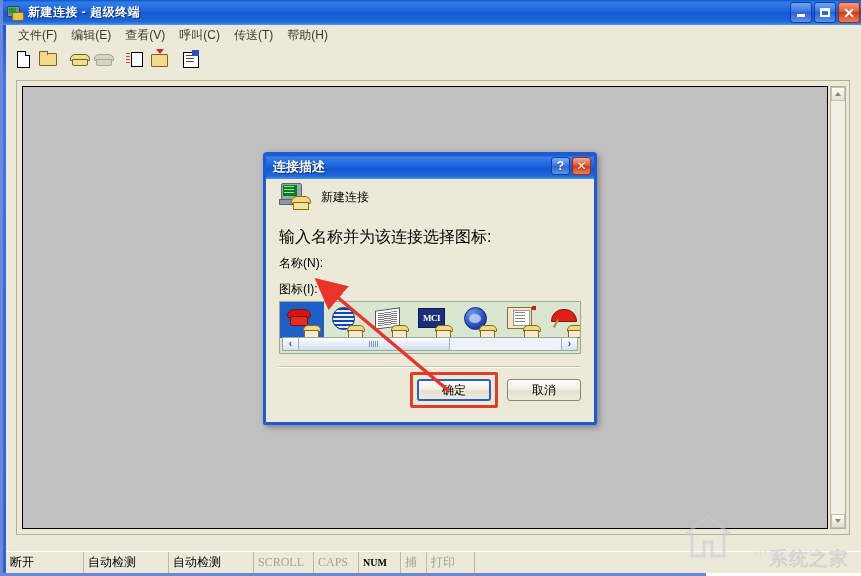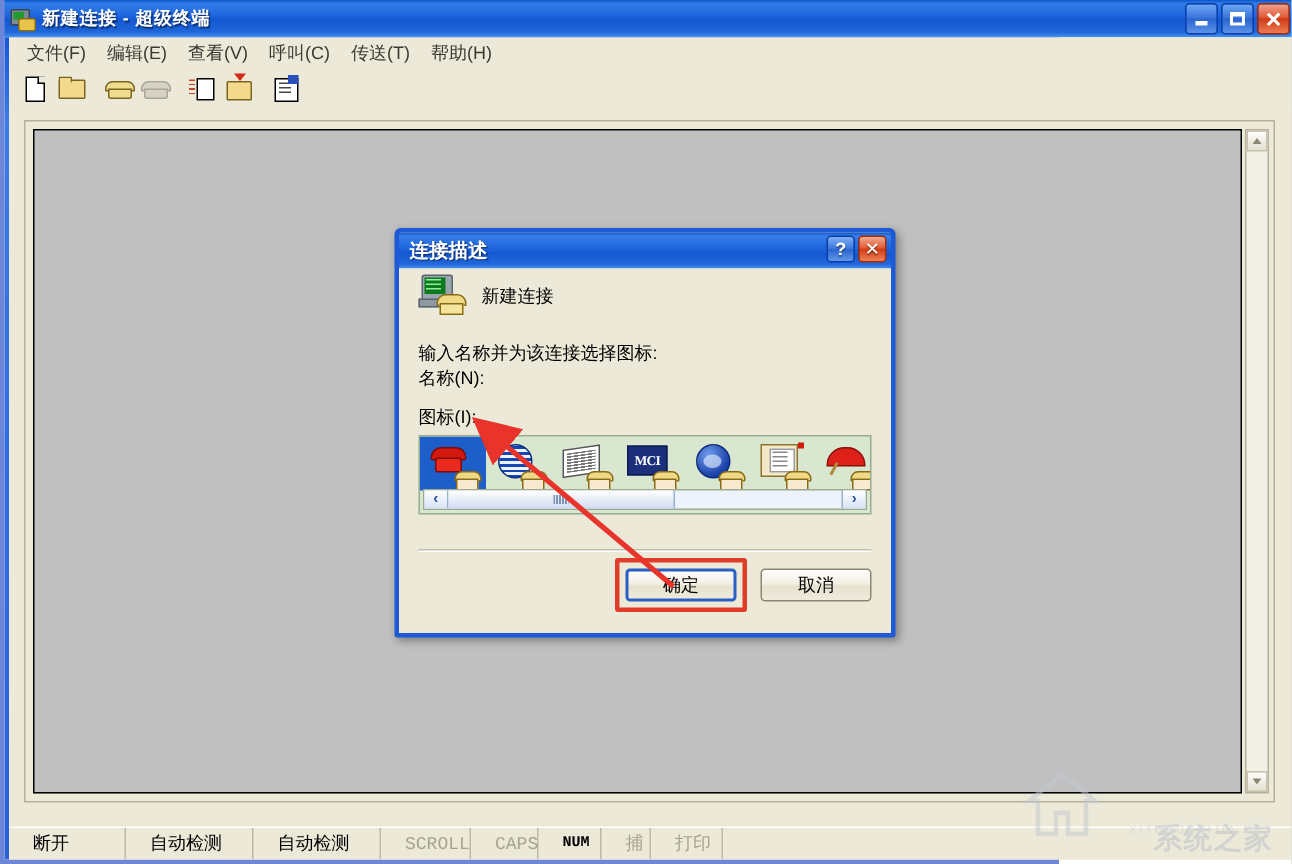--- a/index.html
+++ b/index.html
@@ -121,24 +121,24 @@
   .caret-u{width:0;height:0;border-left:3px solid transparent;border-right:3px solid transparent;border-bottom:4px solid #8b8772;}
   .caret-d{width:0;height:0;border-left:3px solid transparent;border-right:3px solid transparent;border-top:4px solid #8b8772;}
 
   
   .statusbar{
     position:absolute;left:0;bottom:0;width:855px;height:22px;
     background:#ece9d8;display:flex;align-items:stretch;
     box-sizing:border-box;border-top:1px solid #fff;
   }
   .sb-cell{
-    display:flex;align-items:center;padding:0 16px;font-size:12px;
+    display:flex;align-items:center;padding:0 4px;font-size:12px;
     color:#000;border-right:1px solid #bdb9a4;
     box-sizing:border-box;white-space:nowrap;
-    font-family:Liberation Mono, monospace;
+    font-family:Liberation Serif, serif;
   }
   .sb-cell.dim{color:#a7a392;}
   .sb-cell.num{color:#000;font-weight:bold;font-size:10px;}
   .sb-cell.flex{flex:1 1 auto;border-right:none;}
 
   
   .dlg{
     position:absolute;left:263px;top:152px;width:334px;height:273px;
     background:#ece9d8;
     border:3px solid #1e5ad6;
@@ -169,21 +169,21 @@
   .conn-head{display:flex;align-items:center;margin-bottom:16px;margin-top:4px;}
   .conn-ico{width:34px;height:28px;position:relative;margin-right:8px;flex:0 0 auto;}
   .conn-ico .cmon{position:absolute;left:2px;top:0;width:19px;height:16px;background:#9aa6b0;border:1px solid #5a656e;border-radius:2px;}
   .conn-ico .cscr{position:absolute;left:4px;top:2px;width:14px;height:11px;background:#0d7a1d;}
   .conn-ico .cscr:after{content:"";position:absolute;left:1px;top:1px;width:10px;height:1px;background:#8ef09a;box-shadow:0 3px 0 #8ef09a,0 6px 0 #8ef09a;}
   .conn-ico .cbase{position:absolute;left:0;top:16px;width:23px;height:4px;background:#8c98a2;border:1px solid #5a656e;}
   .conn-ico .cph{position:absolute;left:12px;top:13px;width:18px;height:12px;}
   .conn-ico .cph .h{position:absolute;left:0;top:0;width:18px;height:6px;background:#efd987;border:1px solid #8a6b14;border-radius:6px 6px 1px 1px;}
   .conn-ico .cph .b{position:absolute;left:2px;top:6px;width:14px;height:6px;background:#f5e49d;border:1px solid #8a6b14;}
   .conn-title{font-size:12px;color:#000;}
-  .dlg-label{font-size:12px;color:#000;margin-bottom:0;}
+  .dlg-label{font-size:16px;color:#000;margin-bottom:7px;}
   .dlg-label2{font-size:12px;color:#000;margin-bottom:3px;}
   .name-input{
     width:100%;height:18px;box-sizing:border-box;
     background:#d7e6cd;border:1px solid #9aab92;
     font-family:"DejaVu Sans Mono","Liberation Mono",monospace;
     font-size:12px;color:#000;padding:0 3px;line-height:16px;
     display:flex;align-items:center;
   }
   .caret{display:inline-block;width:1px;height:12px;background:#000;margin-left:1px;}
   .icon-label{font-size:12px;color:#000;margin:9px 0 3px 0;}

